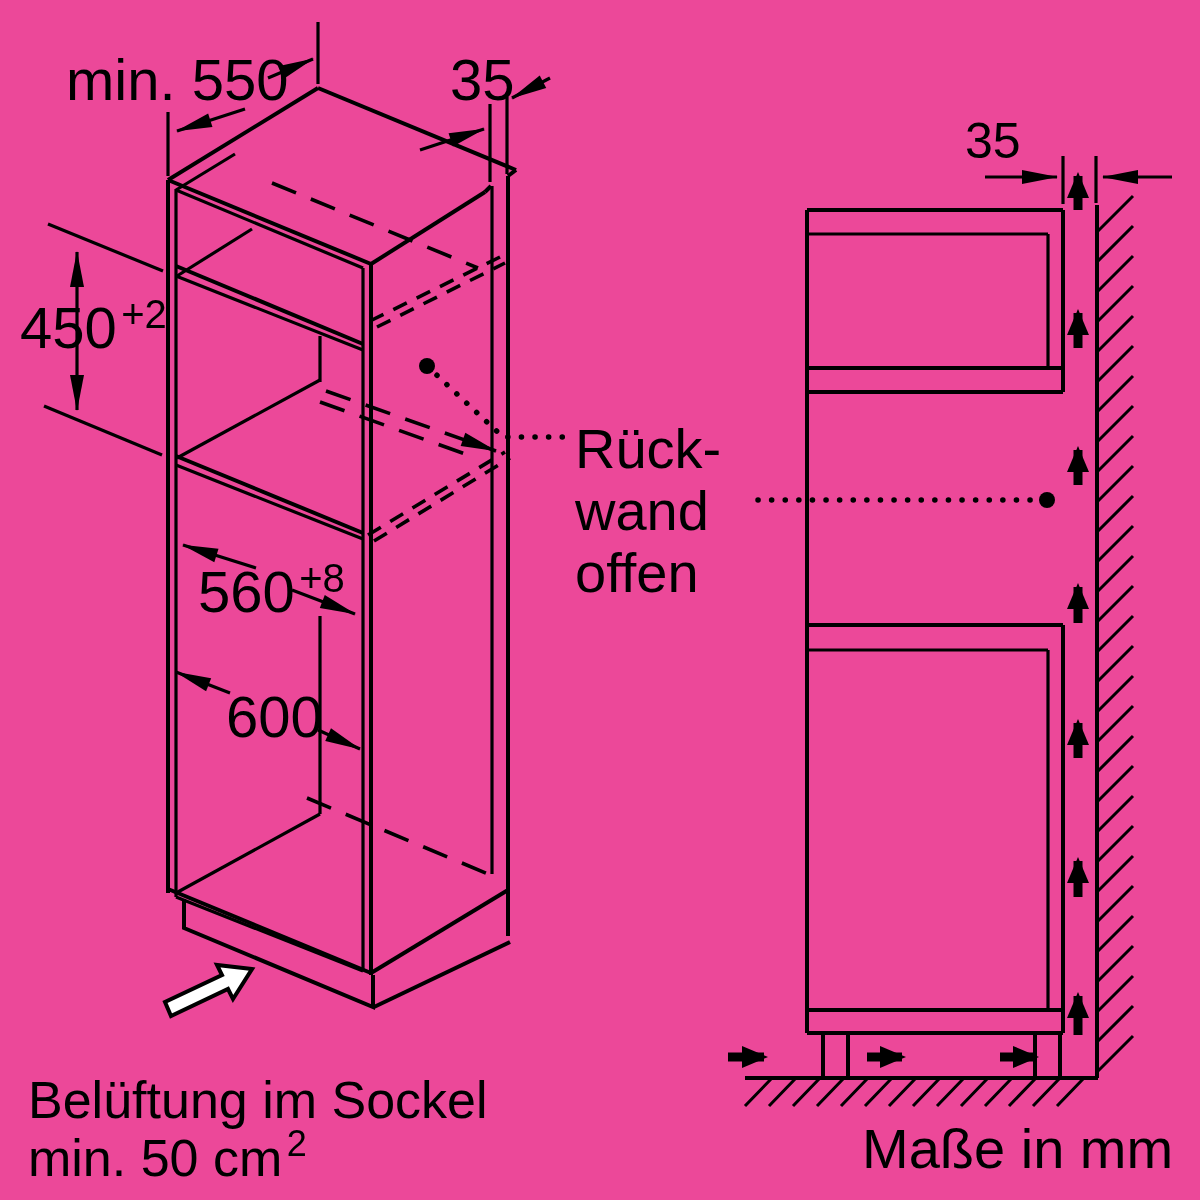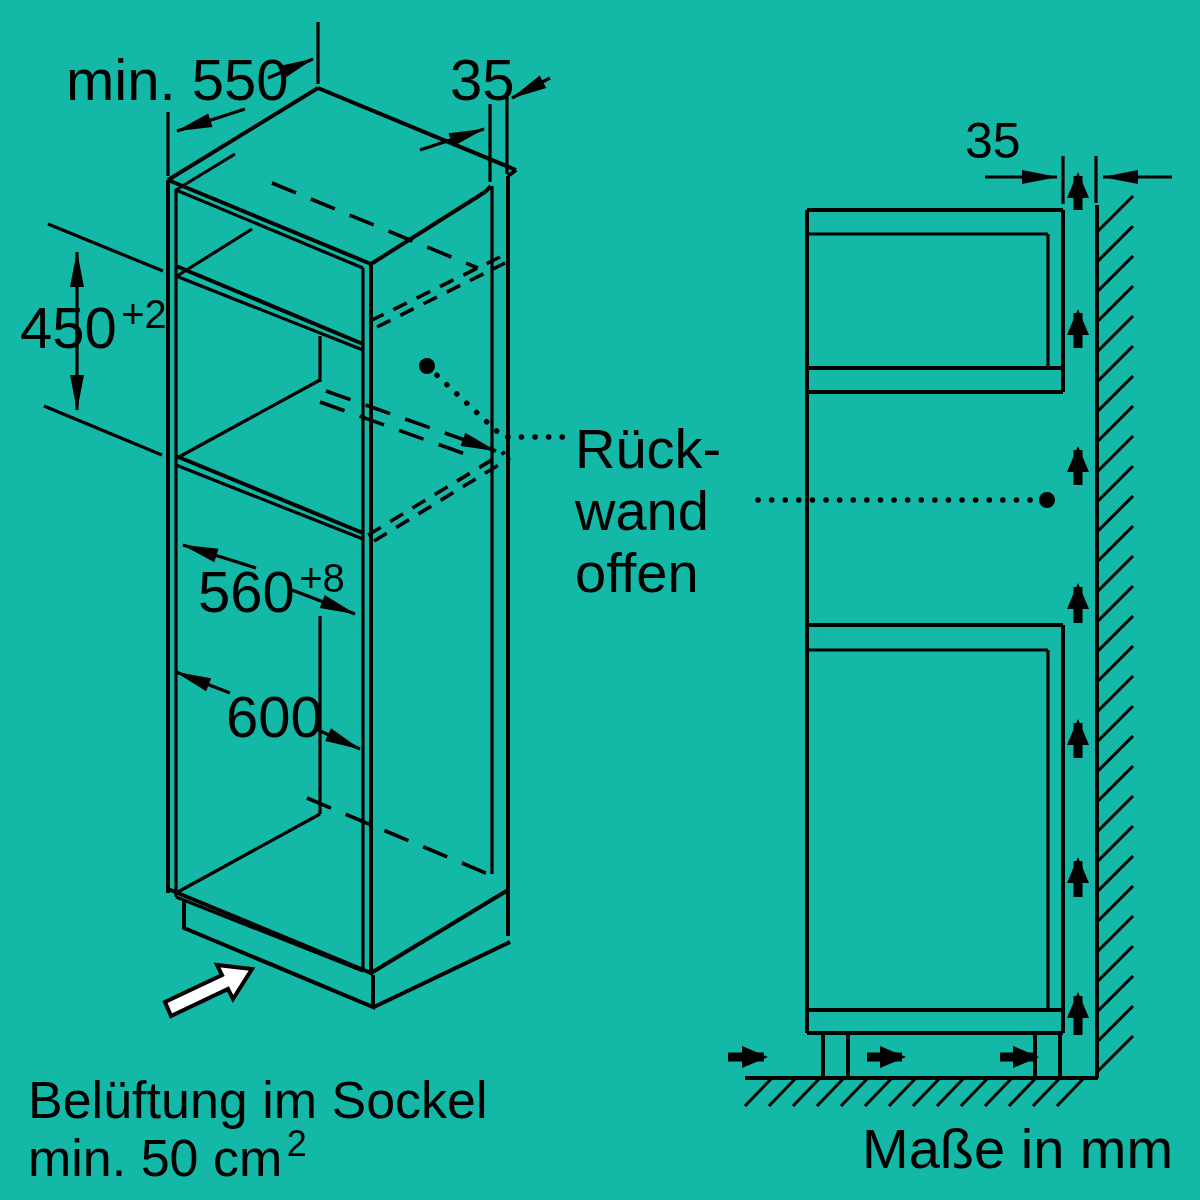--- a/index.html
+++ b/index.html
@@ -7,21 +7,21 @@
     padding: 0;
     background: #ffffff;
     width: 1200px;
     height: 1200px;
     font-family: "Liberation Sans", sans-serif;
   }
   #stage {
     position: relative;
     width: 1200px;
     height: 1200px;
-    background: #14b8a6;
+    background: #ec4899;
     overflow: hidden;
   }
   svg { display: block; }
   .lineMain  { stroke: #000; stroke-width: 4;   fill: none; }
   .lineThin  { stroke: #000; stroke-width: 3.2; fill: none; }
   .lineDim   { stroke: #000; stroke-width: 3.2; fill: none; }
   .lineFlow  { stroke: #000; stroke-width: 9;   fill: none; }
   .dashHid   { stroke: #000; stroke-width: 3.6; fill: none; stroke-dasharray: 26 16; }
   .dashPair  { stroke: #000; stroke-width: 3.6; fill: none; stroke-dasharray: 15 11; }
   .dotLead   { stroke: #000; stroke-width: 5.5; fill: none; stroke-dasharray: 0.1 13.5; stroke-linecap: round; }

